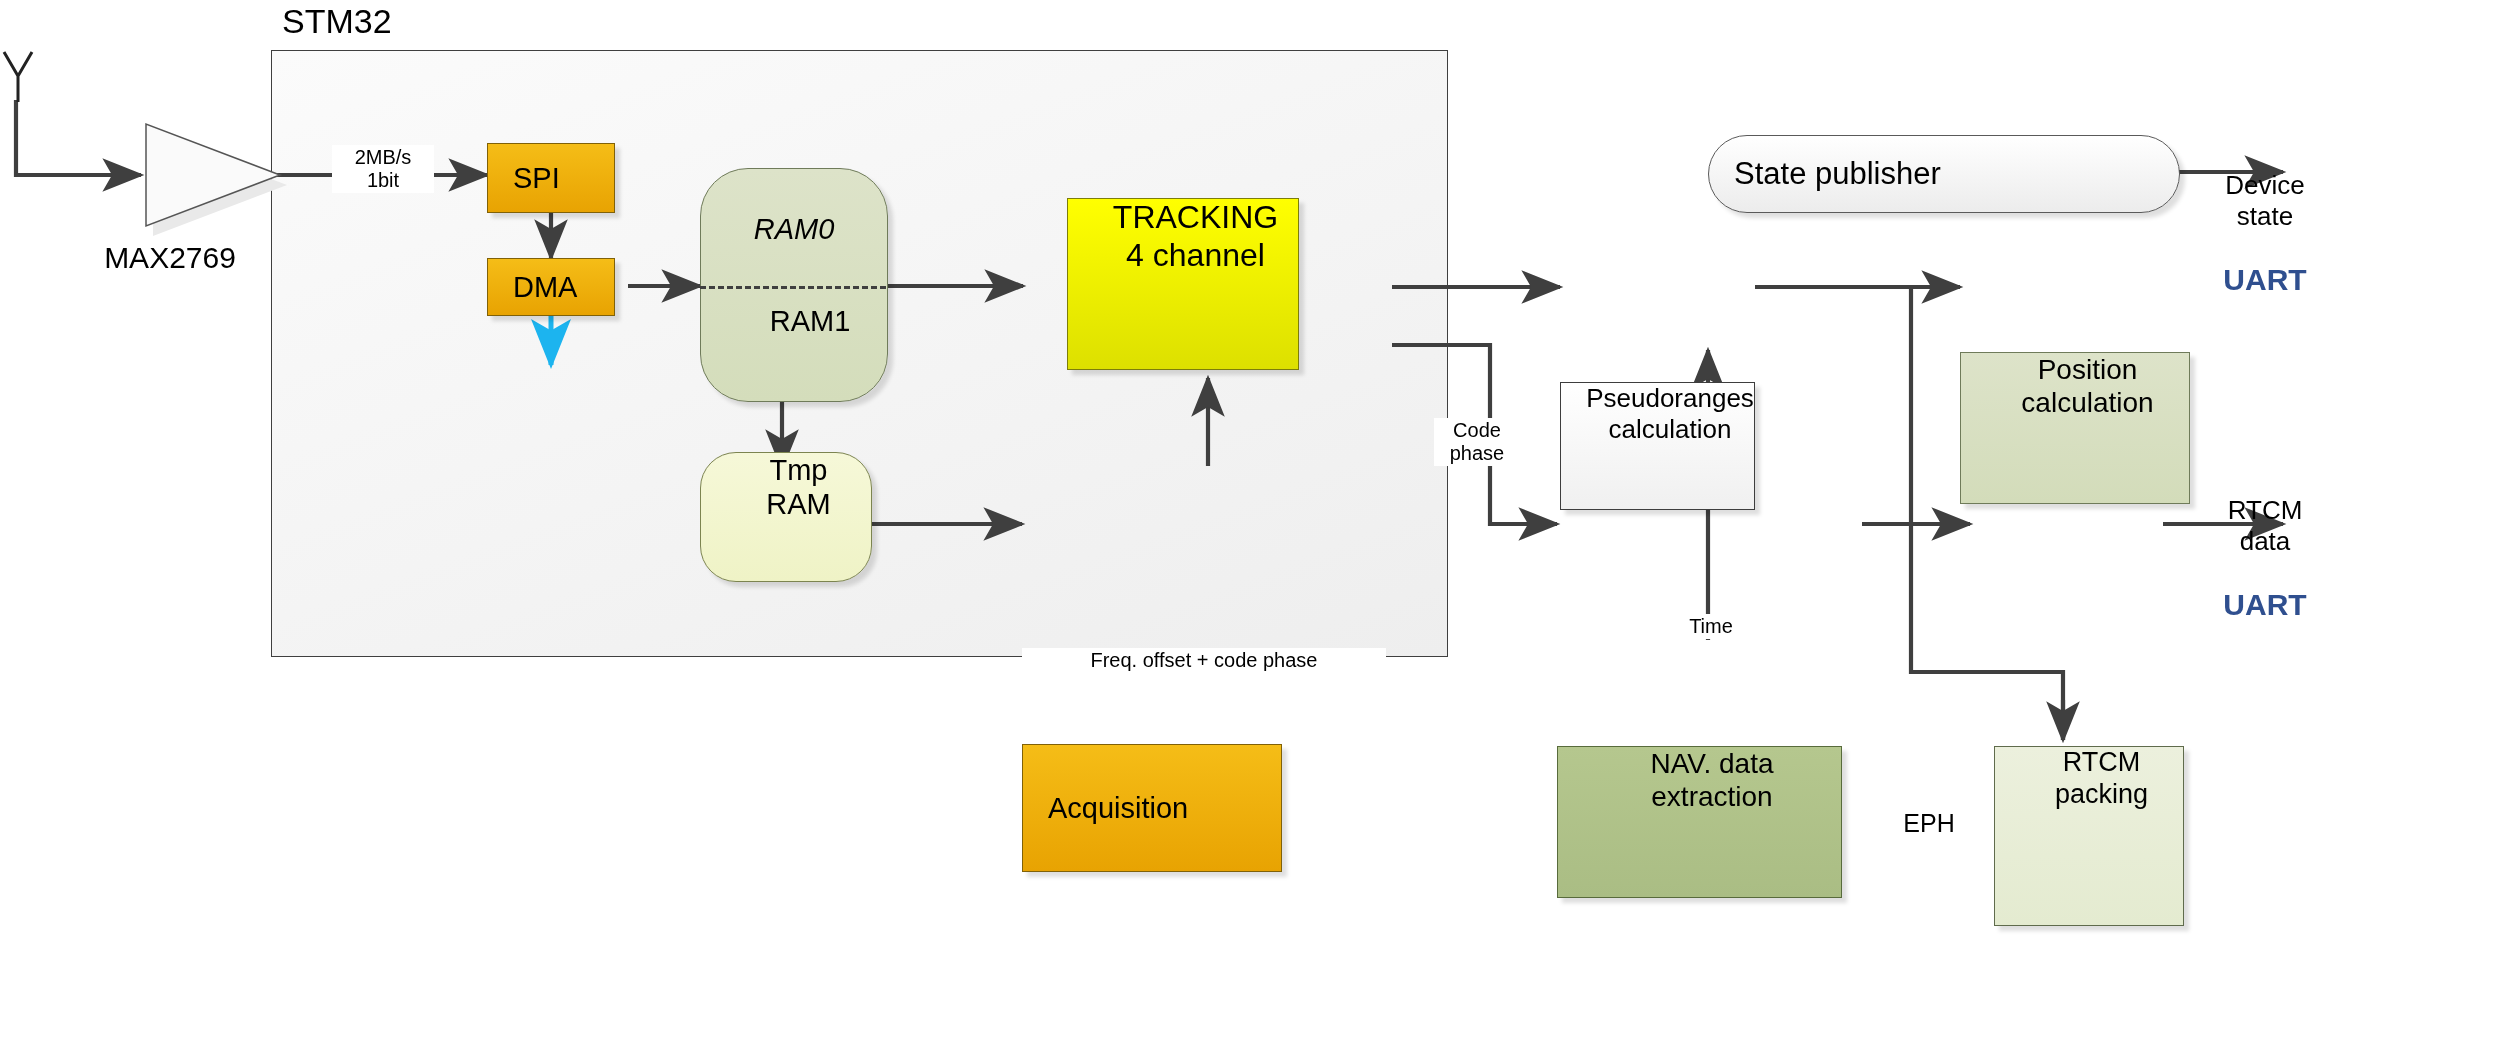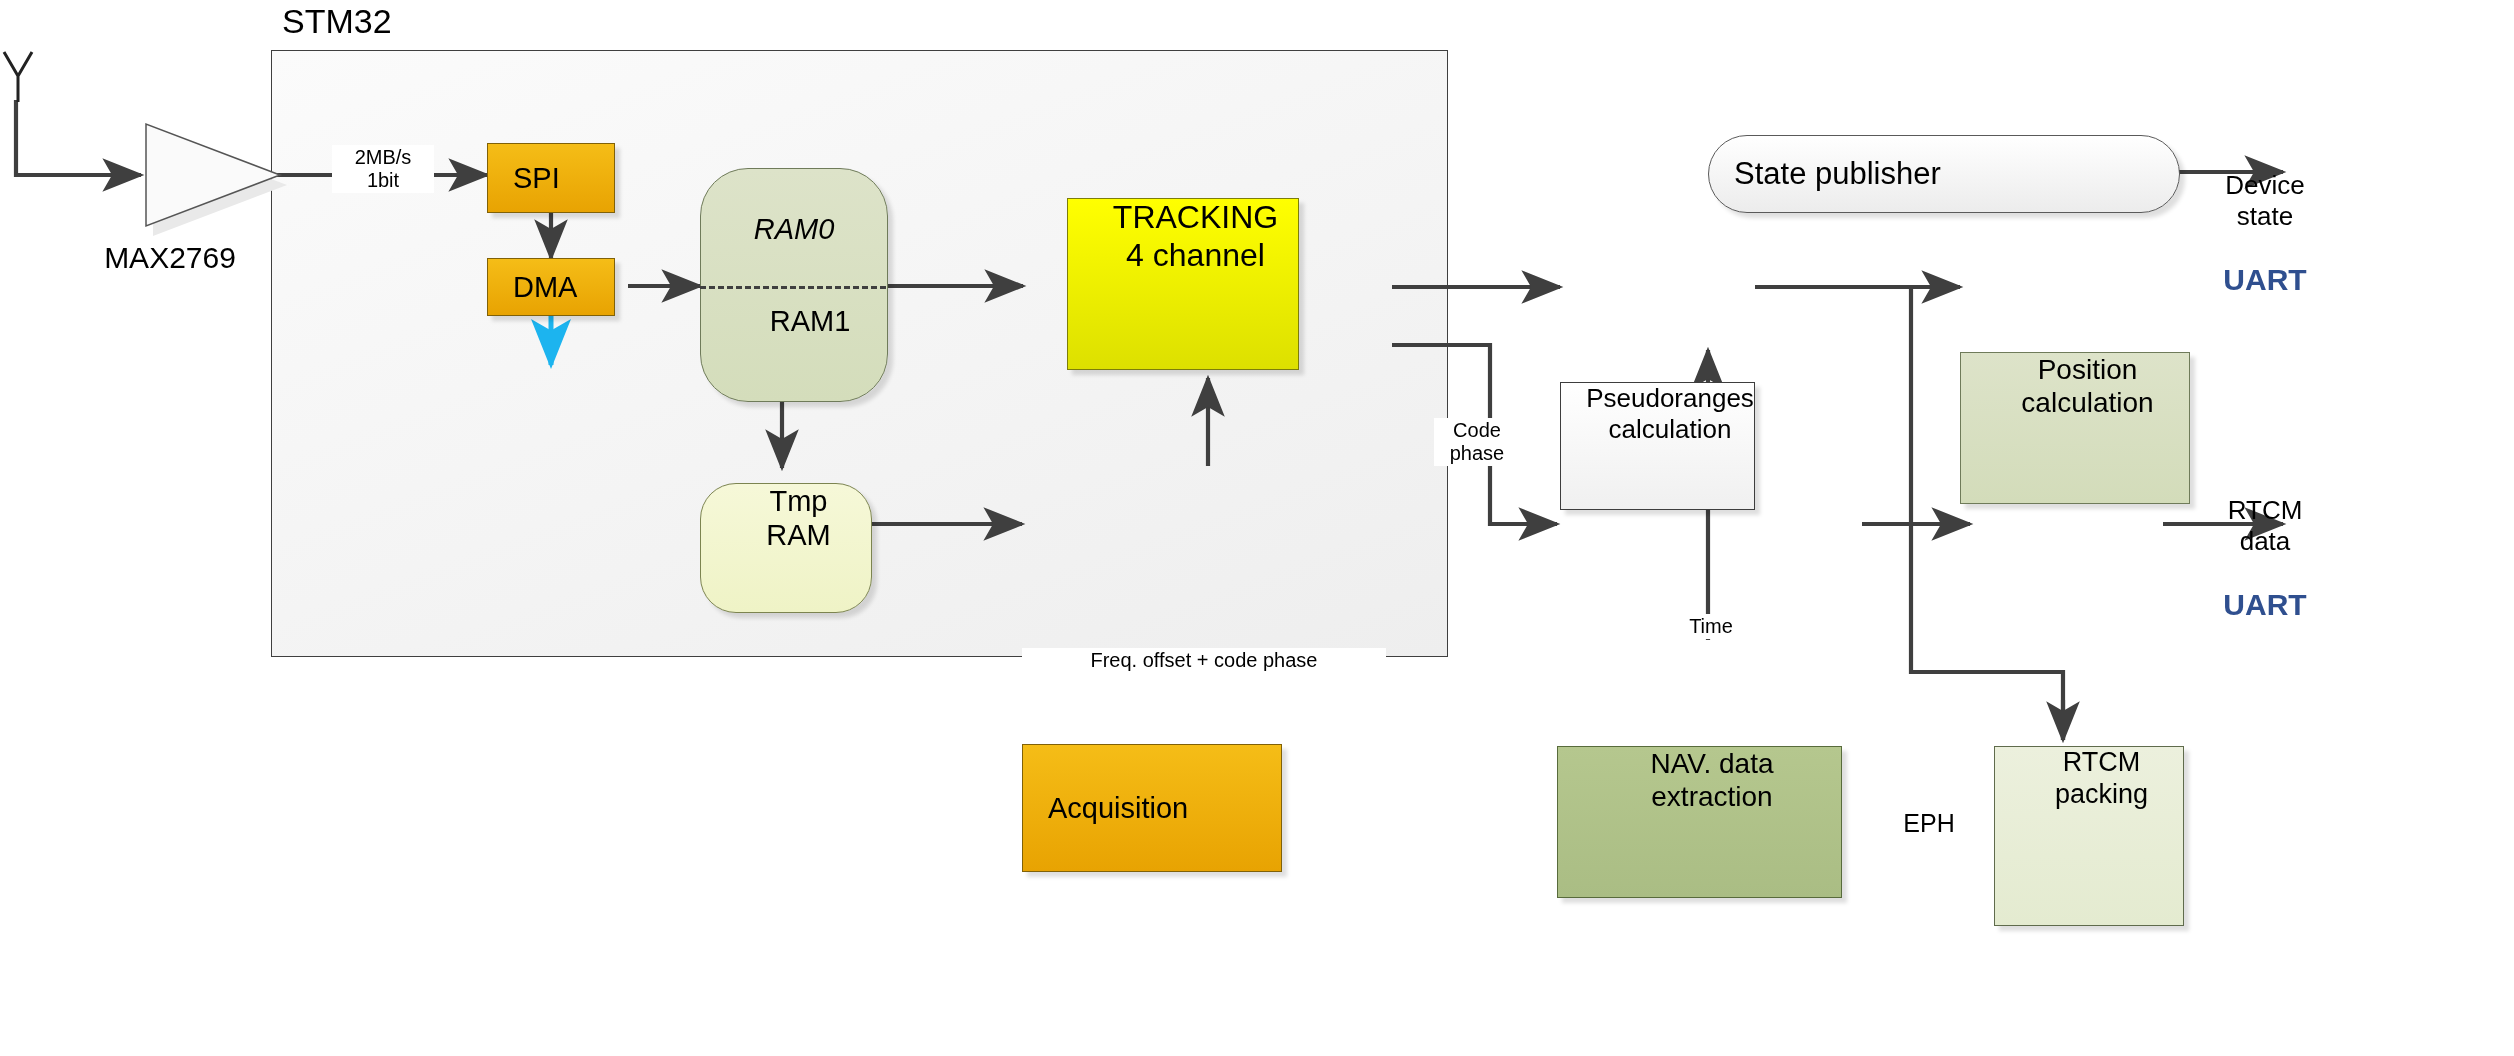--- a/index.html
+++ b/index.html
@@ -130,21 +130,21 @@
 
 
   <div style="position:absolute;left:700px;top:168px;width:186px;height:232px;
               background:linear-gradient(180deg,#dde3c9 0%,#d4ddbb 100%);
               border:1.5px solid #6f7b5a;border-radius:48px;box-shadow:5px 5px 4px rgba(0,0,0,0.13);">
     <div style="position:absolute;left:0;top:44px;width:100%;text-align:center;font-size:29px;font-style:italic;">RAM0</div>
     <div style="position:absolute;left:16px;top:136px;width:100%;text-align:center;font-size:29px;">RAM1</div>
   </div>
   <div class="split-line" style="left:700px;top:286px;width:186px;"></div>
 
-  <div class="node cream shadow" style="left:700px;top:483px;width:172px;height:130px;border-radius:36px;flex-direction:column;">
+  <div class="node cream shadow" style="left:700px;top:452px;width:172px;height:130px;border-radius:36px;flex-direction:column;">
     <span>Tmp</span>
     <span>RAM</span>
   </div>
 
   <div class="node yellow shadow" style="left:1023px;top:198px;width:232px;height:172px;flex-direction:column;margin-left:44px;">
     <span>TRACKING</span>
     <span>4 channel</span>
   </div>
 
   <div class="edge-label" style="left:1022px;top:648px;width:358px;">Freq. offset + code phase</div>

